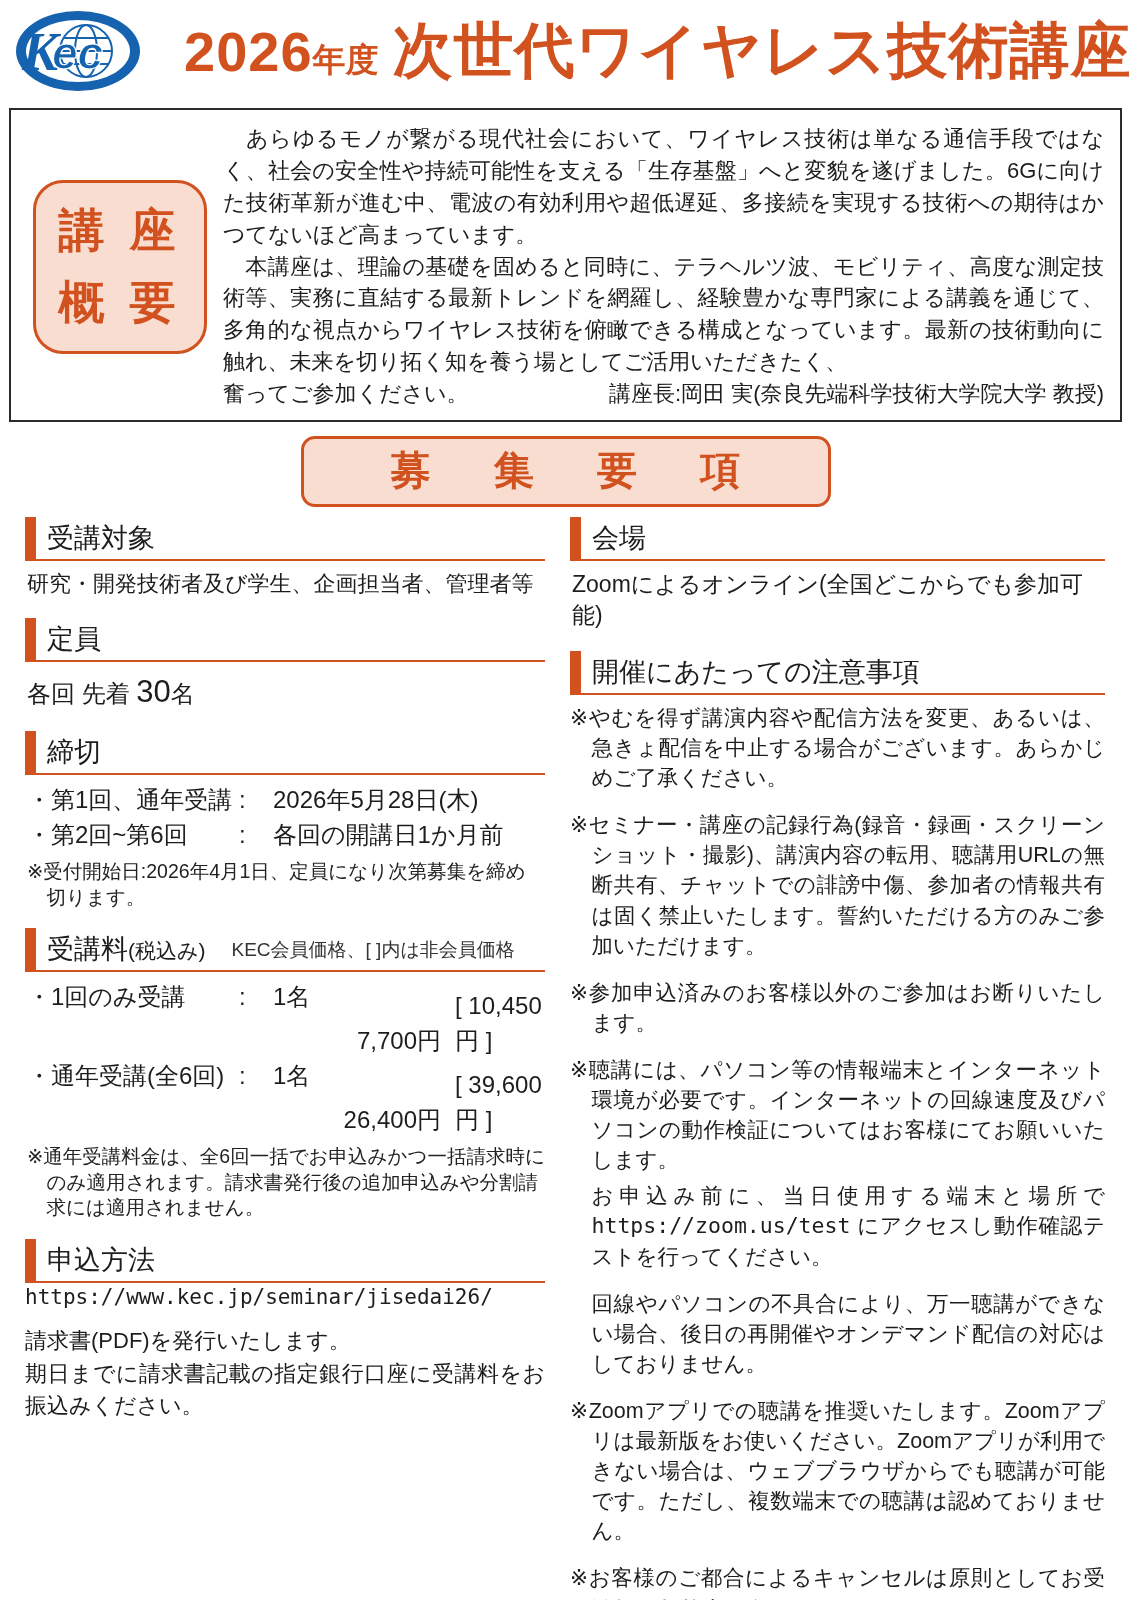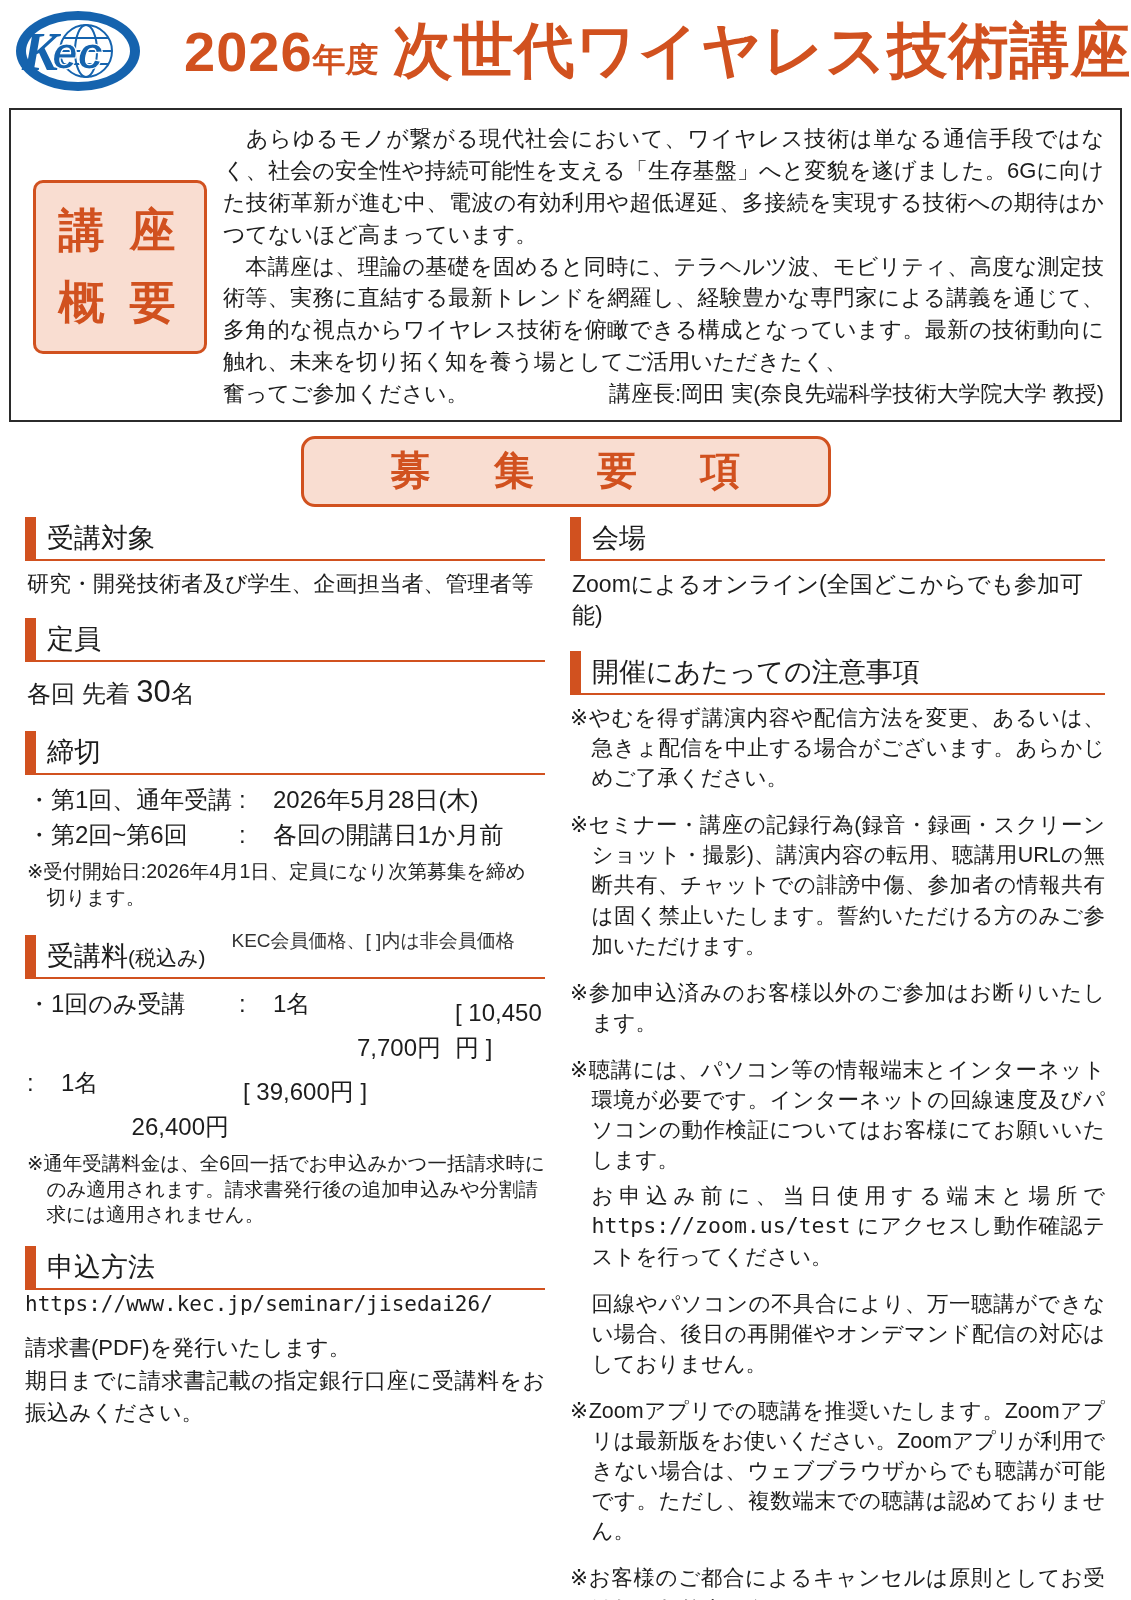--- a/index.html
+++ b/index.html
@@ -12,40 +12,40 @@
   .hdr{display:flex;align-items:center;padding:10px 20px 4px 14px;height:88px;}
   .logo{width:128px;height:82px;flex:0 0 auto;}
   .hdr-title{margin-left:42px;white-space:nowrap;color:#d1511f;}
   .hdr-year-num{font-size:56px;font-weight:bold;letter-spacing:1px;}
   .hdr-year-sfx{font-size:33px;font-weight:bold;}
   .hdr-main{font-size:60px;font-weight:bold;margin-left:14px;letter-spacing:1px;}
   .hdr-rule{height:9px;background:#d1511f;margin:2px 0 10px 0;}
   
   .ov-box{margin:0 9px;border:2px solid #2b2b2b;display:flex;padding:13px 16px 10px 14px;}
   .ov-badge{flex:0 0 168px;align-self:center;height:168px;margin:6px 16px 6px 8px;
-    border:3px solid #d1511f;border-radius:10px;background:#f9ddd1;color:#d1511f;
+    border:3px solid #d1511f;border-radius:30px;background:#f9ddd1;color:#d1511f;
     display:flex;flex-direction:column;justify-content:center;align-items:center;
     font-size:46px;font-weight:bold;line-height:1.55;letter-spacing:6px;}
   .ov-text{flex:1;font-size:22px;line-height:1.45;text-align:justify;}
   .ov-text p{margin:0;}
   .ov-last{display:flex;justify-content:space-between;font-size:22px;}
   
   .recruit{width:524px;margin:14px auto 10px auto;border:3px solid #d1511f;border-radius:14px;
     background:#f9ddd1;color:#d1511f;text-align:center;font-size:40px;font-weight:bold;
     letter-spacing:26px;padding:4px 0 6px 0;text-indent:26px;}
   
   .cols{display:flex;padding:0 26px 0 25px;gap:25px;flex:1;}
   .col-l{width:520px;flex:0 0 520px;}
   .col-r{flex:1;}
   .sec{margin-bottom:4px;}
   .sec-h{display:flex;align-items:flex-end;border-bottom:2px solid #d1511f;margin-bottom:8px;}
   .sec-h .bar{width:11px;height:42px;background:#d1511f;margin-right:11px;flex:0 0 auto;}
   .sec-h .txt{font-size:27px;color:#1d1d1d;padding-bottom:3px;white-space:nowrap;}
   .sec-h .txt-sub{font-size:21px;padding-bottom:5px;}
-  .sec-h .h-note{font-size:19px;color:#333;margin-left:26px;padding-bottom:23px;white-space:nowrap;text-align:right;}
+  .sec-h .h-note{font-size:19px;color:#333;margin-left:26px;padding-bottom:7px;white-space:nowrap;text-align:right;}
   .body-l{font-size:22px;line-height:1.4;margin:4px 0 18px 2px;}
   .date-line{font-size:26px;letter-spacing:0.5px;}
   .date-small{font-size:21px;}
   .time-line{text-align:right;font-size:26px;padding-right:4px;margin-top:2px;}
   .cap-line{font-size:24px;}
   .cap-num{font-size:31px;}
   .dl-row{display:flex;font-size:24px;line-height:1.45;}
   .dl-lbl{width:212px;flex:0 0 auto;}
   .dl-sep{width:34px;flex:0 0 auto;}
   .fee-unit{width:56px;flex:0 0 auto;}
@@ -152,20 +152,21 @@
         </div>
       <div class="body-l">
         <div class="dl-row">
           <span class="dl-lbl">・1回のみ受講</span>
           <span class="dl-sep">:</span>
           <span class="fee-unit">1名</span>
           <span class="fee-val">7,700円</span>
           <span class="fee-non">[ 10,450円 ]</span>
         </div>
         <div class="dl-row">
+          <span class="dl-lbl">・通年受講(全6回)</span>
           <span class="dl-sep">:</span>
           <span class="fee-unit">1名</span>
           <span class="fee-val">26,400円</span>
           <span class="fee-non">[ 39,600円 ]</span>
         </div>
         <div class="small-note">※通年受講料金は、全6回一括でお申込みかつ一括請求時にのみ適用されます。請求書発行後の追加申込みや分割請求には適用されません。</div>
       </div>
     </div>
 
     <div class="sec">

